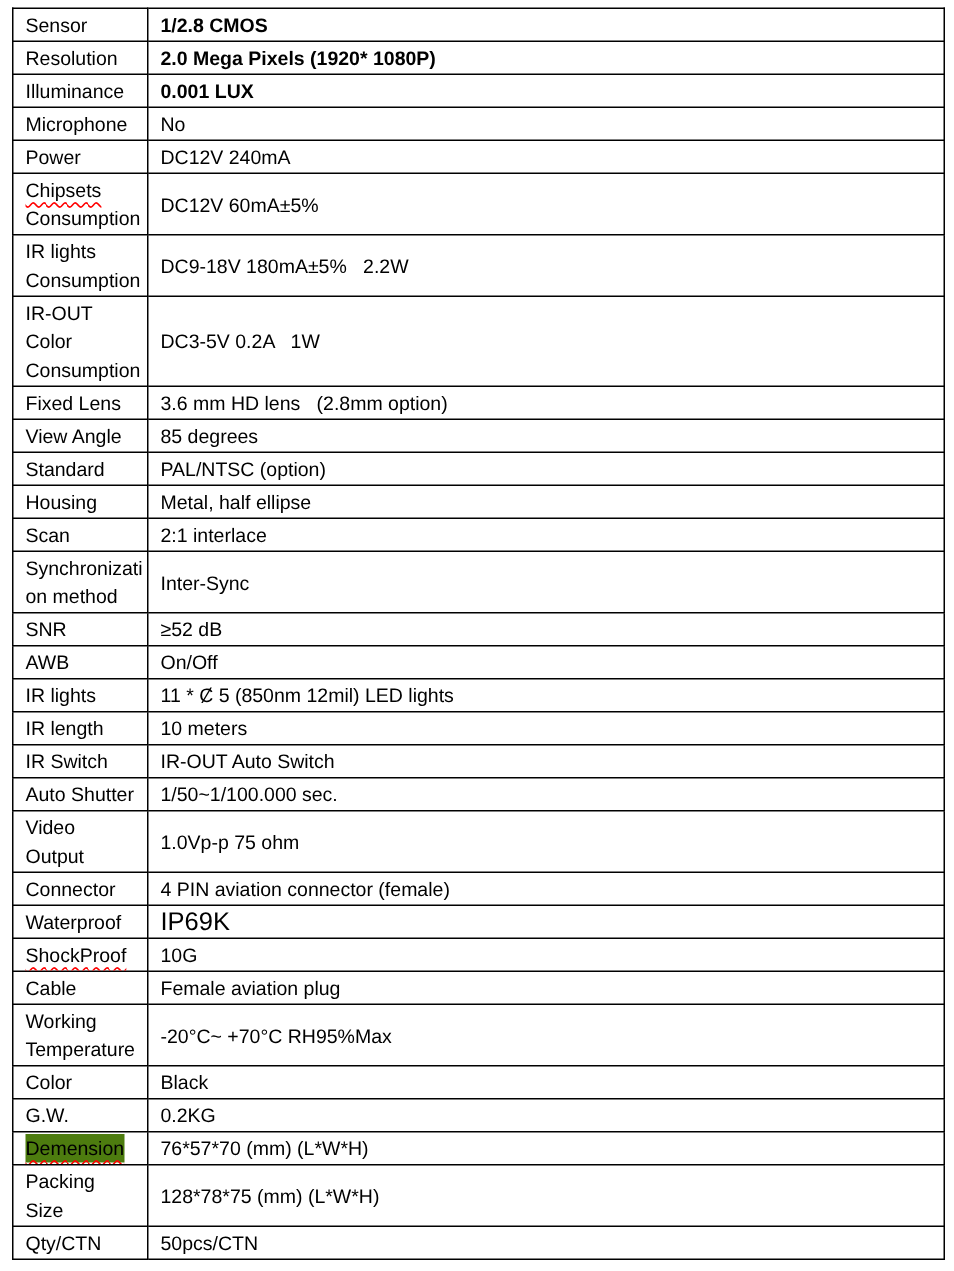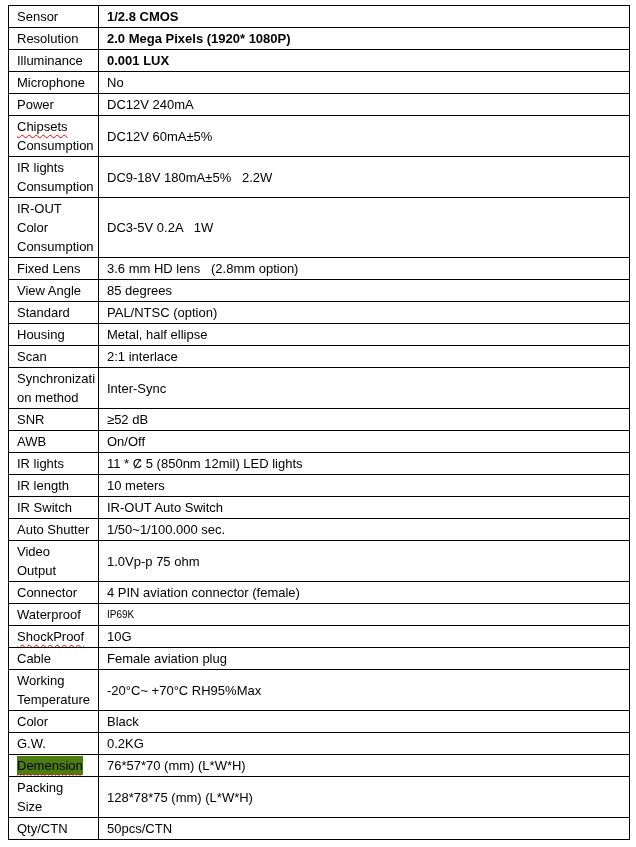--- a/index.html
+++ b/index.html
@@ -34,21 +34,21 @@
   tr.h3 td { height: 57px; }
   .line {
     display: block;
     line-height: 19px;
   }
   .vc { white-space: pre-wrap; }
   .value {
     line-height: 19px;
   }
   .b { font-weight: 700; }
-  .lg { font-size: 10px; }
+  .lg { font-size: 17px; }
   .squiggle {
     text-decoration-line: underline;
     text-decoration-style: wavy;
     text-decoration-color: #ff0000;
     text-decoration-thickness: 1px;
     text-underline-offset: 3px;
   }
   .hl {
     display: inline-block;
     background: #4d7c0f;

